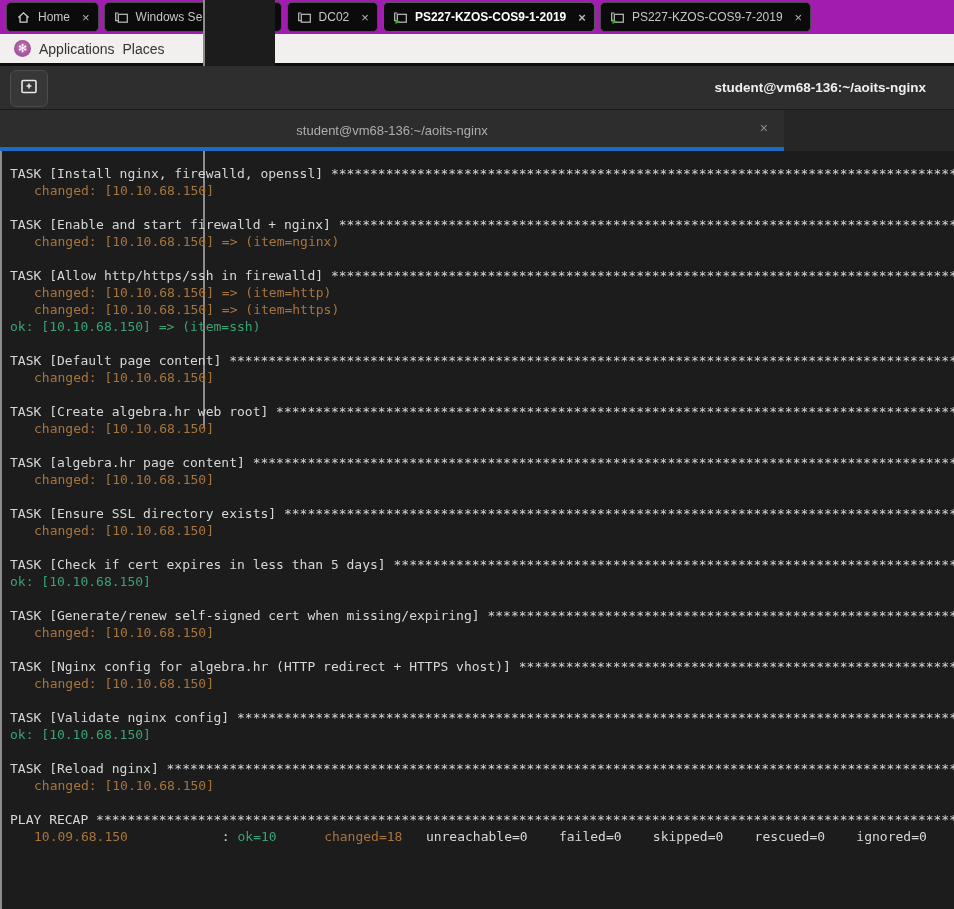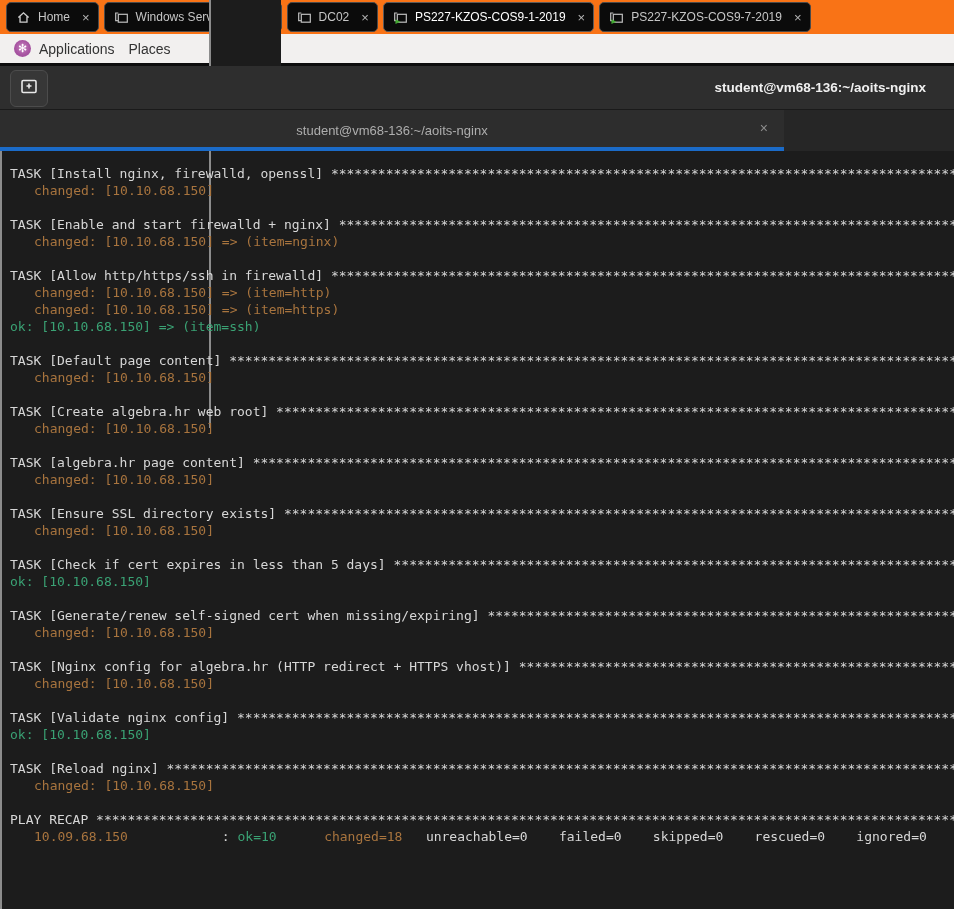--- a/index.html
+++ b/index.html
@@ -4,44 +4,44 @@
 <style>
   html,body{margin:0;padding:0;}
   body{
     width:954px;height:909px;overflow:hidden;
     background:#1c1c1c;
     font-family:"Liberation Sans",sans-serif;
     -webkit-font-smoothing:antialiased;
   }
   
   .console-tabbar{
-    height:34px;background:#f97316;display:flex;align-items:center;
+    height:34px;background:#a21caf;display:flex;align-items:center;
     padding-left:6px;gap:5px;box-sizing:border-box;
   }
   .ctab{
     display:flex;align-items:center;height:28px;
     padding:0 8px 0 9px;border:1px solid #4a4a4a;border-radius:5px;
     background:#0b0b0b;color:#c6c6c6;font-size:12px;white-space:nowrap;cursor:default;
   }
-  .ctab.active{color:#ffffff;font-weight:normal;border-color:#5a5a5a;}
+  .ctab.active{color:#ffffff;font-weight:bold;border-color:#5a5a5a;}
   .ctab-icon{display:flex;align-items:center;margin-right:7px;}
   .ctab-icon svg{display:block;}
   .ctab-close{margin-left:12px;color:#b5b5b5;font-size:13px;line-height:1;}
   
   .menubar{
     height:29px;background:#f2f0ef;display:flex;align-items:center;
     font-size:14px;color:#333333;box-sizing:border-box;padding-left:14px;
   }
   .apps-icon{
     width:17px;height:17px;border-radius:50%;
     background:radial-gradient(circle at 50% 45%,#c887c0 0%,#a855a2 55%,var(--apps-purple) 100%);
     color:#ffffff;font-size:11px;line-height:17px;text-align:center;
   }
   .menu-item{margin-left:8px;cursor:default;}
-  .menu-item.places{margin-left:14px;text-align:center;}
+  .menu-item.places{margin-left:8px;text-align:center;}
   .menu-item.terminal{margin-left:38px;}
   .bar-divider{height:3px;background:#0d0d0d;}
   
   .term-header{height:44px;background:#2e2e2e;position:relative;border-bottom:1px solid #1a1a1a;box-sizing:border-box;}
   .newtab-btn{
     position:absolute;left:10px;top:4px;width:36px;height:35px;
     background:#373737;border:1px solid #4c4c4c;border-radius:6px;
     display:flex;align-items:center;justify-content:center;cursor:default;
   }
   .header-title{

